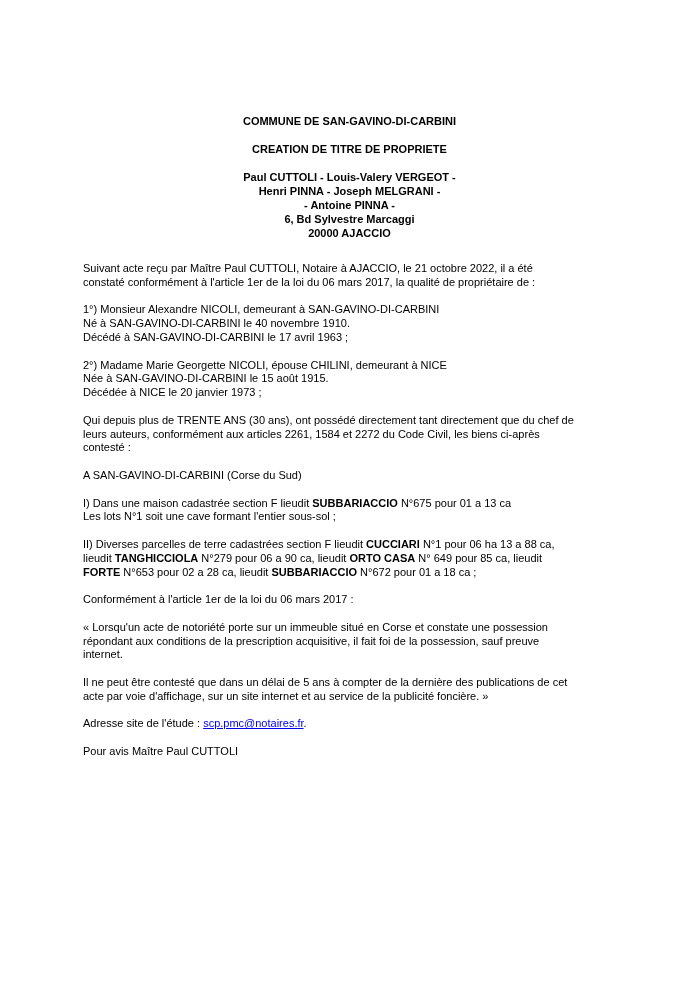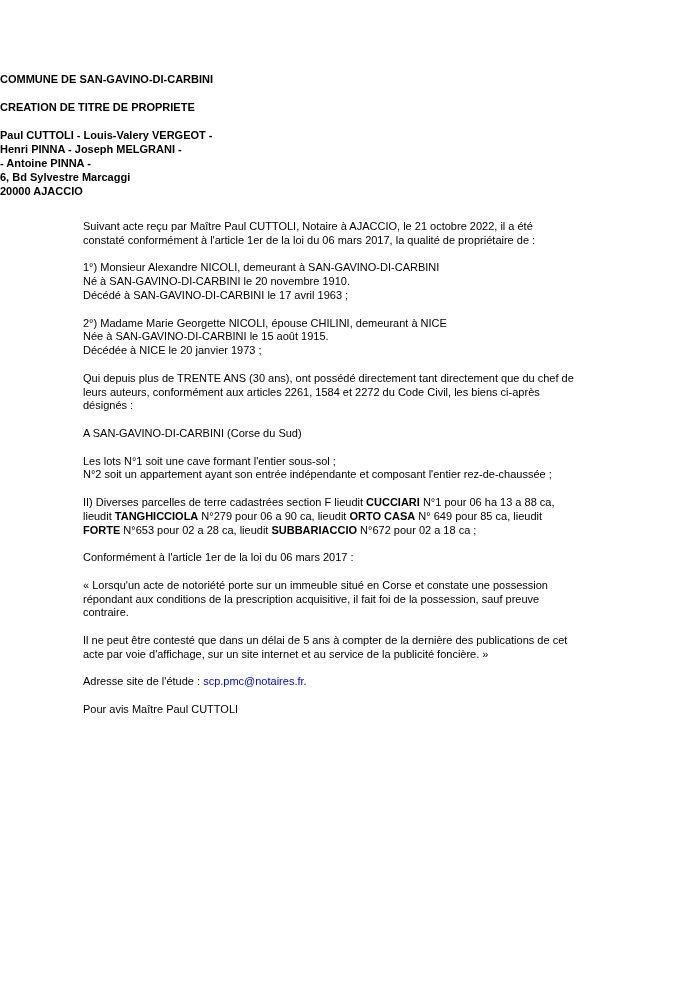--- a/index.html
+++ b/index.html
@@ -11,36 +11,38 @@
     position: relative;
     width: 699px;
     height: 989px;
     background: #ffffff;
     overflow: hidden;
     font-family: "Liberation Sans", sans-serif;
     font-size: 11px;
     color: #000000;
   }
   .doc-header {
-    padding-top: 72px;
+    padding-top: 114px;
+    text-align: center;
     font-weight: 700;
     line-height: 14px;
   }
   .doc-header .hline { height: 14px; white-space: nowrap; }
   .doc-header .blank { height: 14px; }
   .doc-body {
     margin: 22px 76px 0 83px;
     line-height: 13.8px;
   }
   .para { margin: 0 0 13.8px 0; }
   .para:last-child { margin-bottom: 8px; }
   .ln { height: 13.8px; white-space: nowrap; }
   .b { font-weight: 700; }
   a.doc-link, .doc-link {
     color: var(--link-color, #0000EE);
+    text-decoration: underline;
     cursor: pointer;
   }
 </style>
 </head>
 <body>
 
 <div class="page">
 
   <div class="doc-header">
     <div class="hline">COMMUNE DE SAN-GAVINO-DI-CARBINI</div>
@@ -54,52 +56,52 @@
     <div class="hline">20000 AJACCIO</div>
   </div>
 
   <div class="doc-body">
       <div class="para">
         <div class="ln"><span>Suivant acte reçu par Maître Paul CUTTOLI, Notaire à AJACCIO, le 21 octobre 2022, il a été</span></div>
         <div class="ln"><span>constaté conformément à l'article 1er de la loi du 06 mars 2017, la qualité de propriétaire de :</span></div>
       </div>
       <div class="para">
         <div class="ln"><span>1°) Monsieur Alexandre NICOLI, demeurant à SAN-GAVINO-DI-CARBINI</span></div>
-        <div class="ln"><span>Né à SAN-GAVINO-DI-CARBINI le 20 novembre 1910.</span></div>
+        <div class="ln"><span>Né à SAN-GAVINO-DI-CARBINI le 40 novembre 1910.</span></div>
         <div class="ln"><span>Décédé à SAN-GAVINO-DI-CARBINI le 17 avril 1963 ;</span></div>
       </div>
       <div class="para">
         <div class="ln"><span>2°) Madame Marie Georgette NICOLI, épouse CHILINI, demeurant à NICE</span></div>
         <div class="ln"><span>Née à SAN-GAVINO-DI-CARBINI le 15 août 1915.</span></div>
         <div class="ln"><span>Décédée à NICE le 20 janvier 1973 ;</span></div>
       </div>
       <div class="para">
         <div class="ln"><span>Qui depuis plus de TRENTE ANS (30 ans), ont possédé directement tant directement que du chef de</span></div>
         <div class="ln"><span>leurs auteurs, conformément aux articles 2261, 1584 et 2272 du Code Civil, les biens ci-après</span></div>
-        <div class="ln"><span>désignés :</span></div>
+        <div class="ln"><span>contesté :</span></div>
       </div>
       <div class="para">
         <div class="ln"><span>A SAN-GAVINO-DI-CARBINI (Corse du Sud)</span></div>
       </div>
       <div class="para">
+        <div class="ln"><span>I) Dans une maison cadastrée section F lieudit </span><span class="b">SUBBARIACCIO</span><span> N°675 pour 01 a 13 ca</span></div>
         <div class="ln"><span>Les lots N°1 soit une cave formant l'entier sous-sol ;</span></div>
-        <div class="ln"><span>N°2 soit un appartement ayant son entrée indépendante et composant l'entier rez-de-chaussée ;</span></div>
       </div>
       <div class="para">
         <div class="ln"><span>II) Diverses parcelles de terre cadastrées section F lieudit </span><span class="b">CUCCIARI</span><span> N°1 pour 06 ha 13 a 88 ca,</span></div>
         <div class="ln"><span>lieudit </span><span class="b">TANGHICCIOLA</span><span> N°279 pour 06 a 90 ca, lieudit </span><span class="b">ORTO CASA</span><span> N° 649 pour 85 ca, lieudit</span></div>
-        <div class="ln"><span class="b">FORTE</span><span> N°653 pour 02 a 28 ca, lieudit </span><span class="b">SUBBARIACCIO</span><span> N°672 pour 02 a 18 ca ;</span></div>
+        <div class="ln"><span class="b">FORTE</span><span> N°653 pour 02 a 28 ca, lieudit </span><span class="b">SUBBARIACCIO</span><span> N°672 pour 01 a 18 ca ;</span></div>
       </div>
       <div class="para">
         <div class="ln"><span>Conformément à l'article 1er de la loi du 06 mars 2017 :</span></div>
       </div>
       <div class="para">
         <div class="ln"><span>« Lorsqu'un acte de notoriété porte sur un immeuble situé en Corse et constate une possession</span></div>
         <div class="ln"><span>répondant aux conditions de la prescription acquisitive, il fait foi de la possession, sauf preuve</span></div>
-        <div class="ln"><span>contraire.</span></div>
+        <div class="ln"><span>internet.</span></div>
       </div>
       <div class="para">
         <div class="ln"><span>Il ne peut être contesté que dans un délai de 5 ans à compter de la dernière des publications de cet</span></div>
         <div class="ln"><span>acte par voie d'affichage, sur un site internet et au service de la publicité foncière. »</span></div>
       </div>
       <div class="para">
         <div class="ln"><span>Adresse site de l'étude : </span><a class="doc-link">scp.pmc@notaires.fr</a><span>.</span></div>
       </div>
       <div class="para">
         <div class="ln"><span>Pour avis Maître Paul CUTTOLI</span></div>

